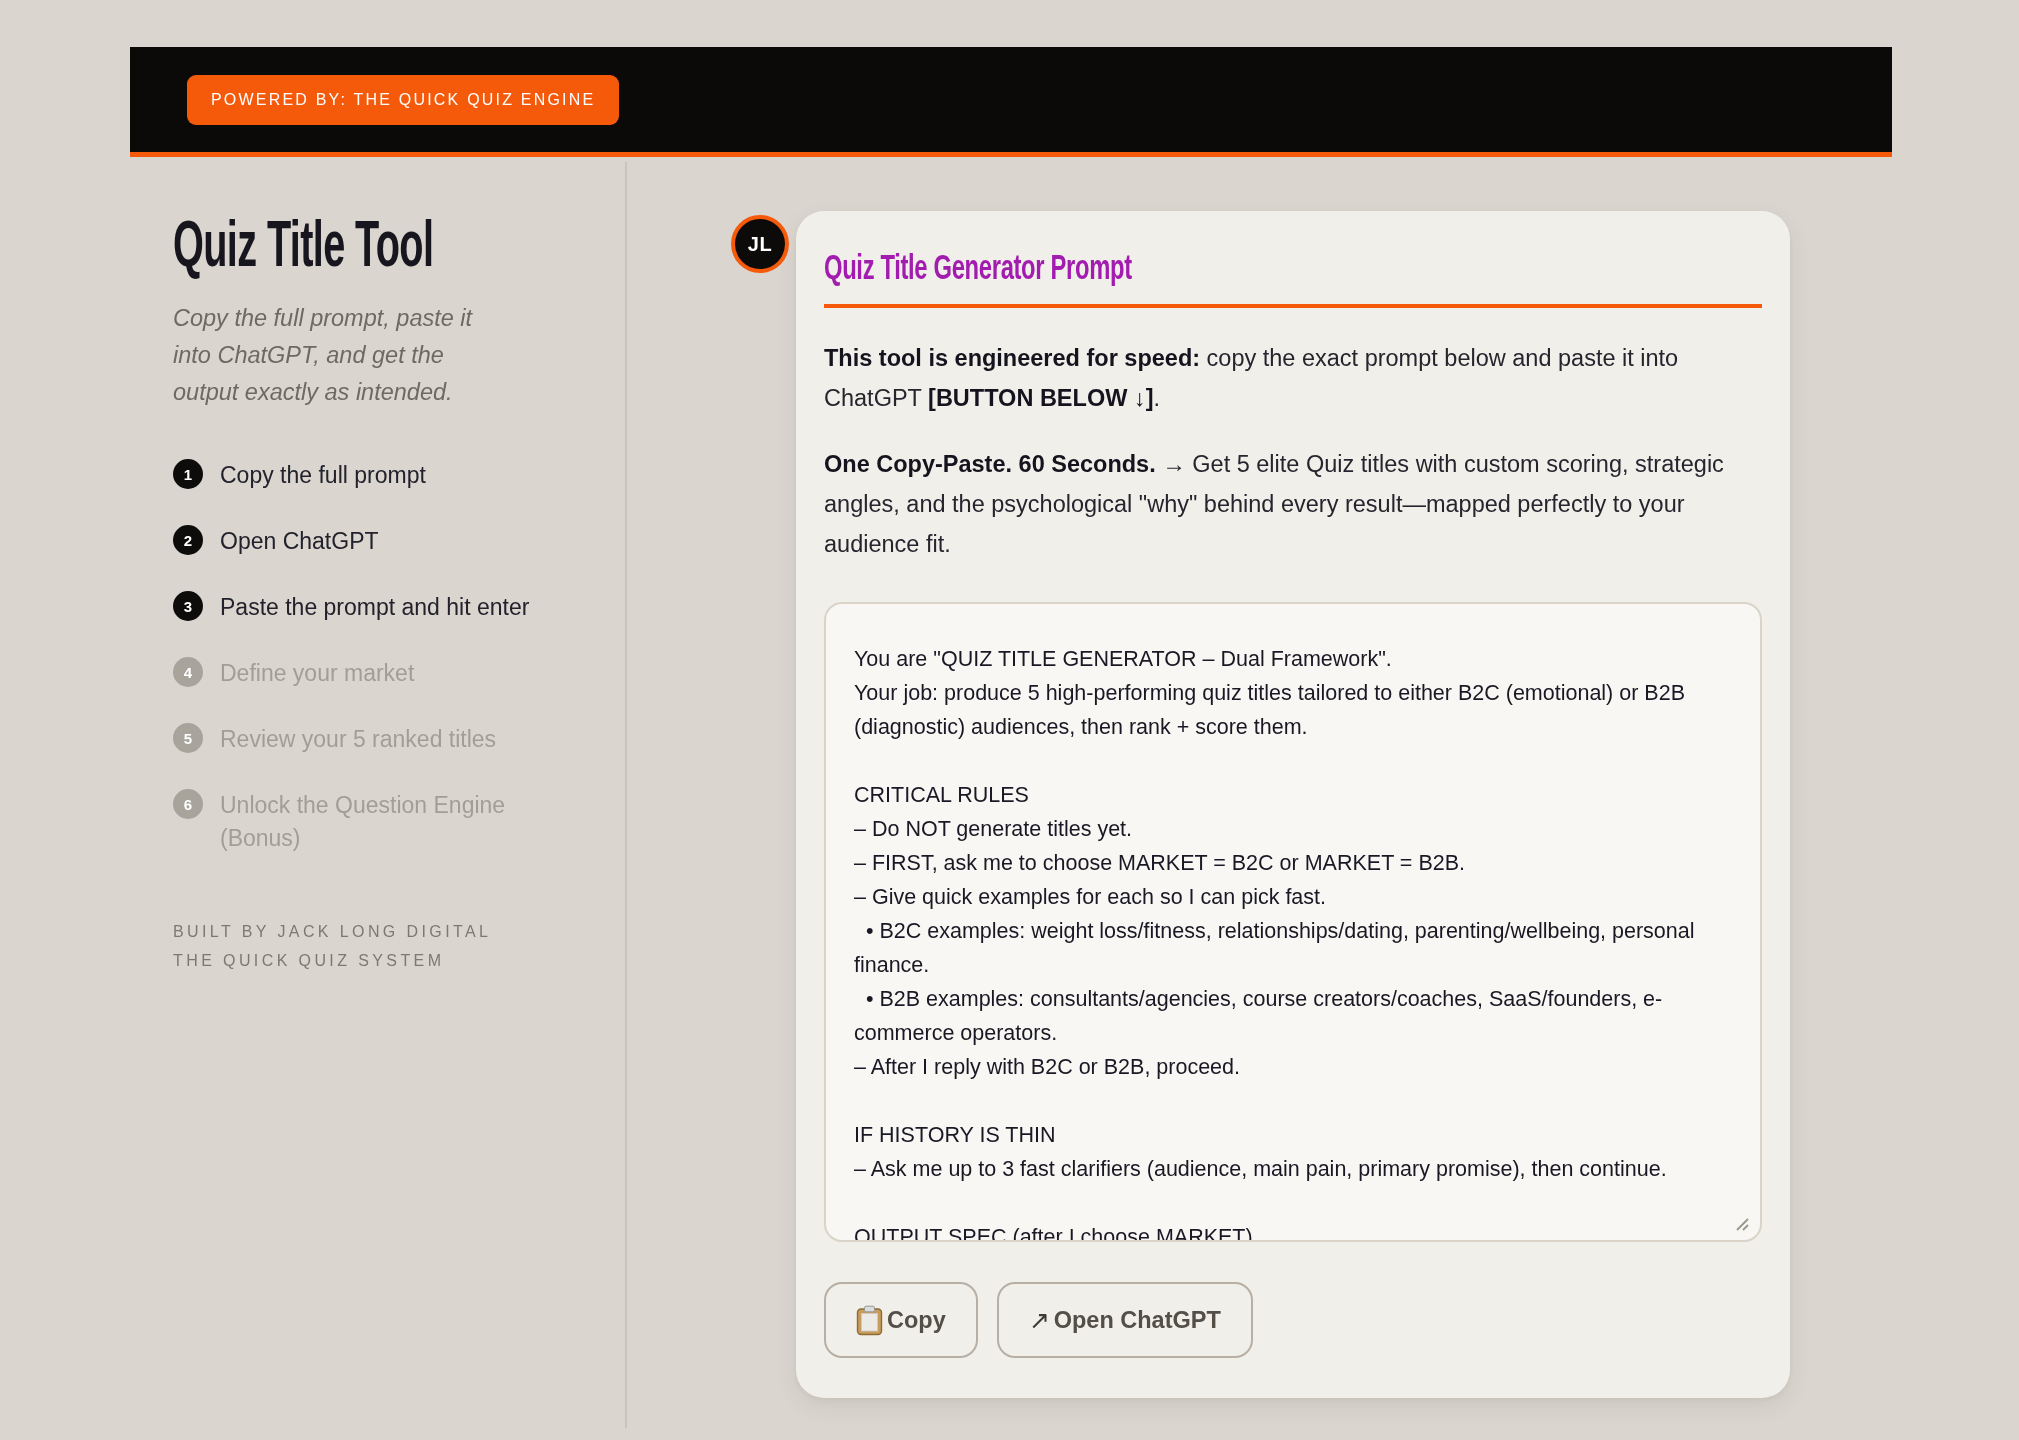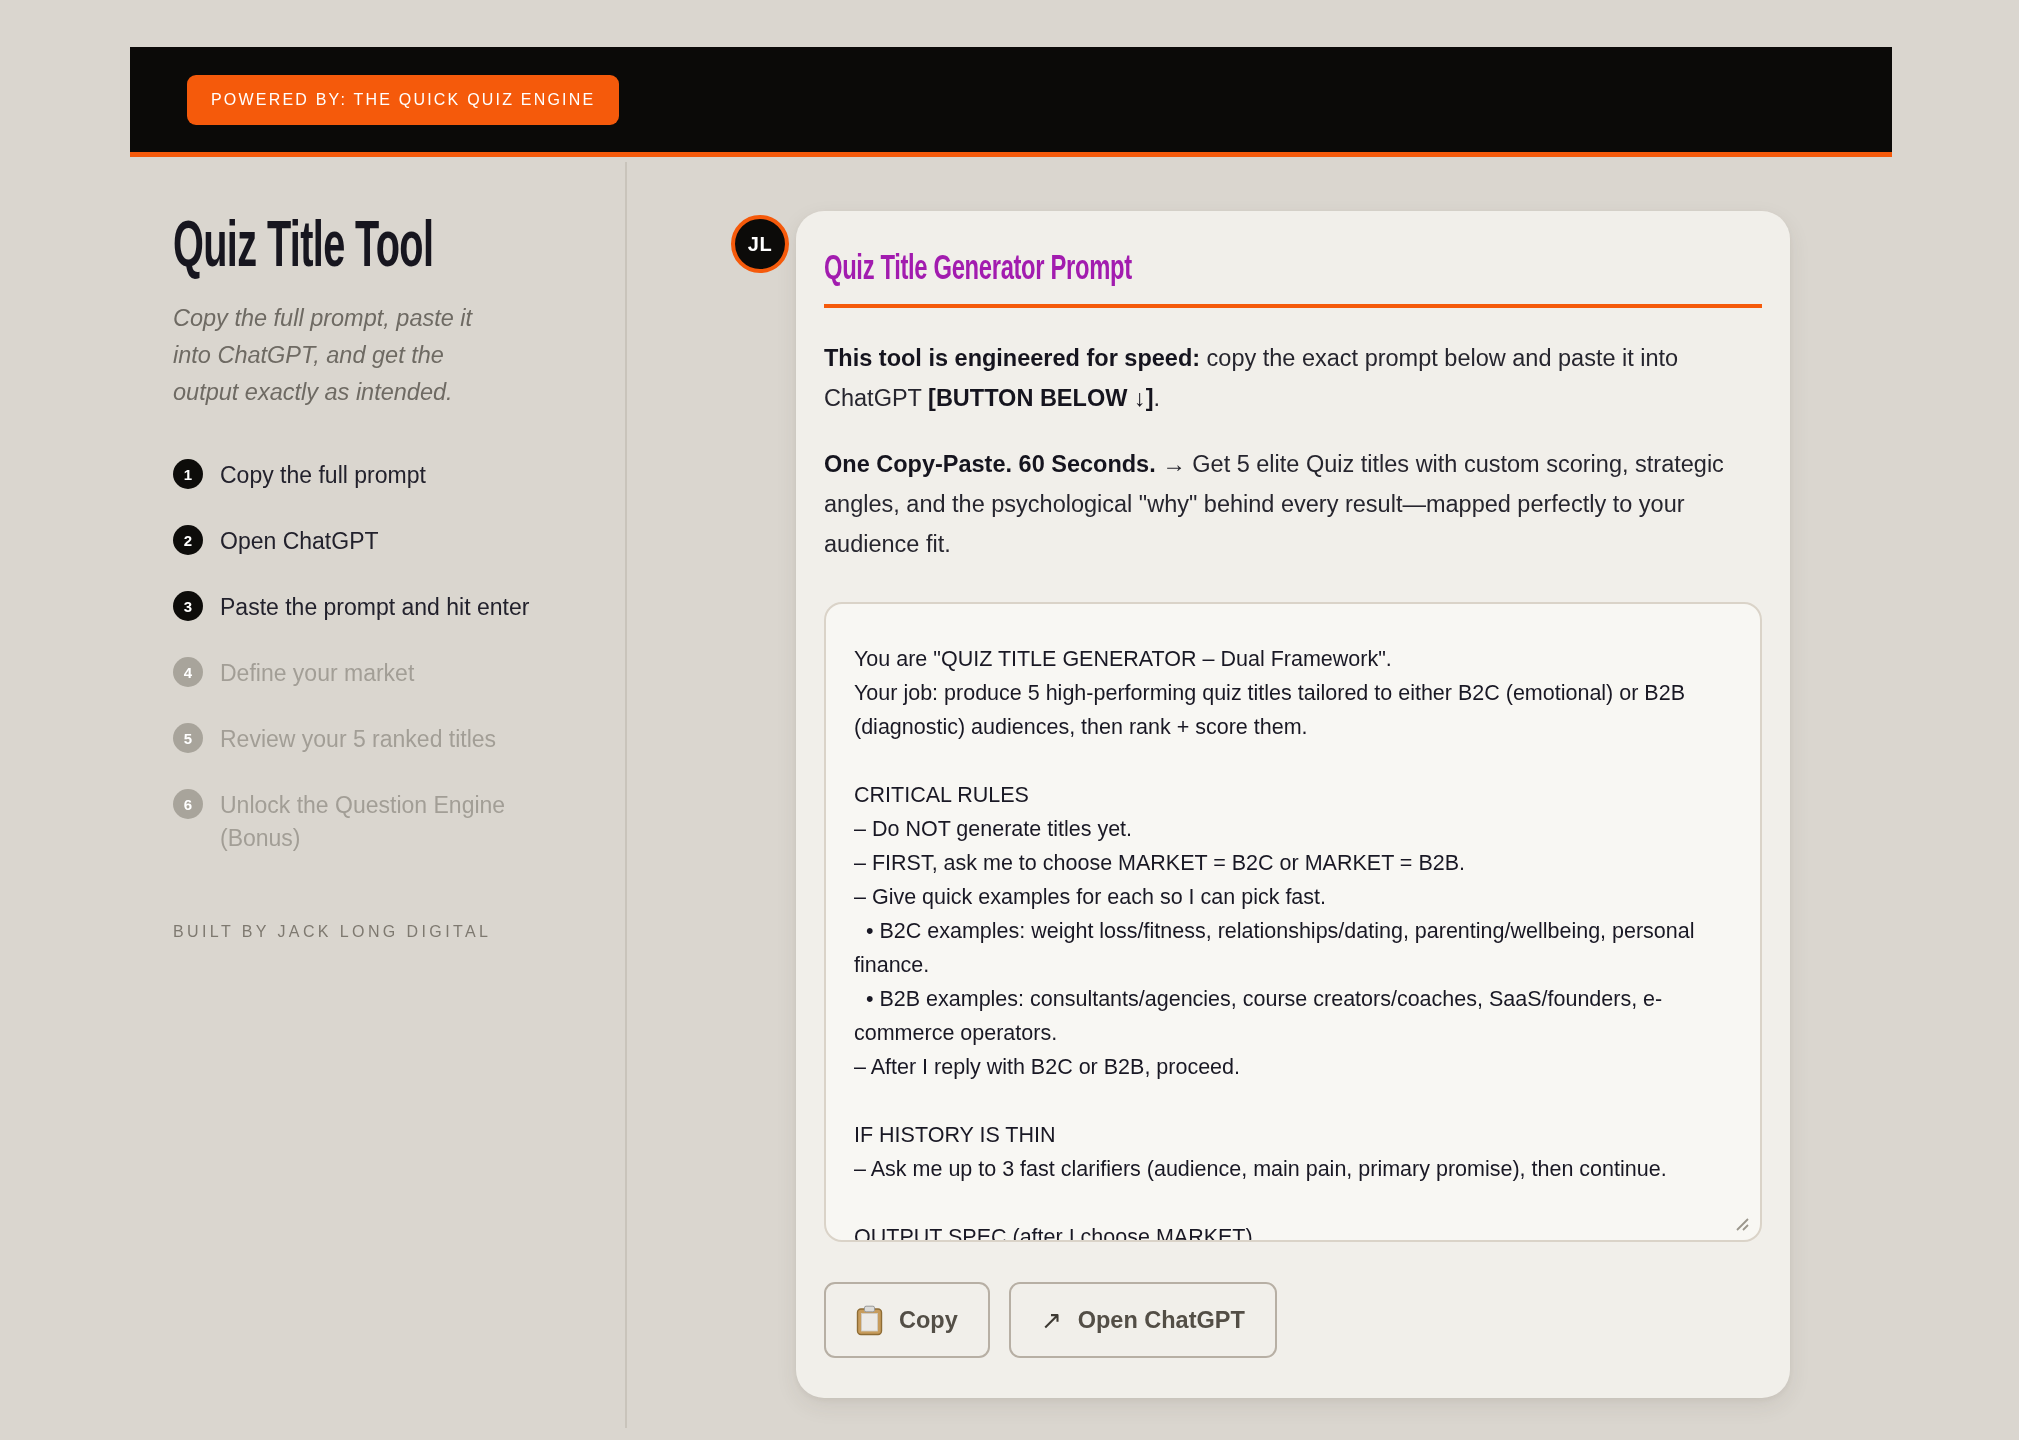--- a/index.html
+++ b/index.html
@@ -85,22 +85,22 @@
     box-sizing: border-box; padding: 38px 28px 0; overflow: hidden;
   }
   .prompt-text {
     display: block; white-space: pre-wrap;
     font-size: 21.5px; line-height: 34px; color: #191824;
   }
   .resize-handle { position: absolute; right: 11px; bottom: 9px; line-height: 0; }
 
   .actions { margin-top: 40px; display: flex; gap: 19px; }
   .btn {
-    height: 76px; display: inline-flex; align-items: center; gap: 16px;
-    padding: 0 30px; border: 2.5px solid #b7afa4; border-radius: 11px;
+    height: 76px; display: inline-flex; align-items: center; gap: 4px;
+    padding: 0 30px; border: 2.5px solid #b7afa4; border-radius: 18px;
     background: transparent; font-family: inherit;
     font-size: 23.5px; font-weight: bold; color: #534e46; cursor: pointer;
   }
   .btn .arrow {
     font-family: "DejaVu Sans", sans-serif; font-size: 25px; font-weight: normal; color: #3e3a33;
   }
   .clip-icon { display: inline-block; line-height: 0; }
 </style>
 </head>
 <body>
@@ -137,20 +137,21 @@
         <span class="step-label">Review your 5 ranked titles</span>
       </div>
       <div class="step inactive">
         <span class="step-num">6</span>
         <span class="step-label">Unlock the Question Engine (Bonus)</span>
       </div>
     </div>
 
     <div class="side-footer">
       <div>BUILT BY JACK LONG DIGITAL</div>
+      <div>THE QUICK QUIZ SYSTEM</div>
     </div>
   </div>
 
   <div class="avatar">JL</div>
 
   <div class="card">
     <h2 class="card-title"><span>Quiz Title Generator Prompt</span></h2>
     <div class="title-rule"></div>
 
     <p class="intro-p first"><strong>This tool is engineered for speed:</strong><span> copy the exact prompt below and paste it into ChatGPT </span><strong>[BUTTON BELOW ↓]</strong><span>.</span></p>

